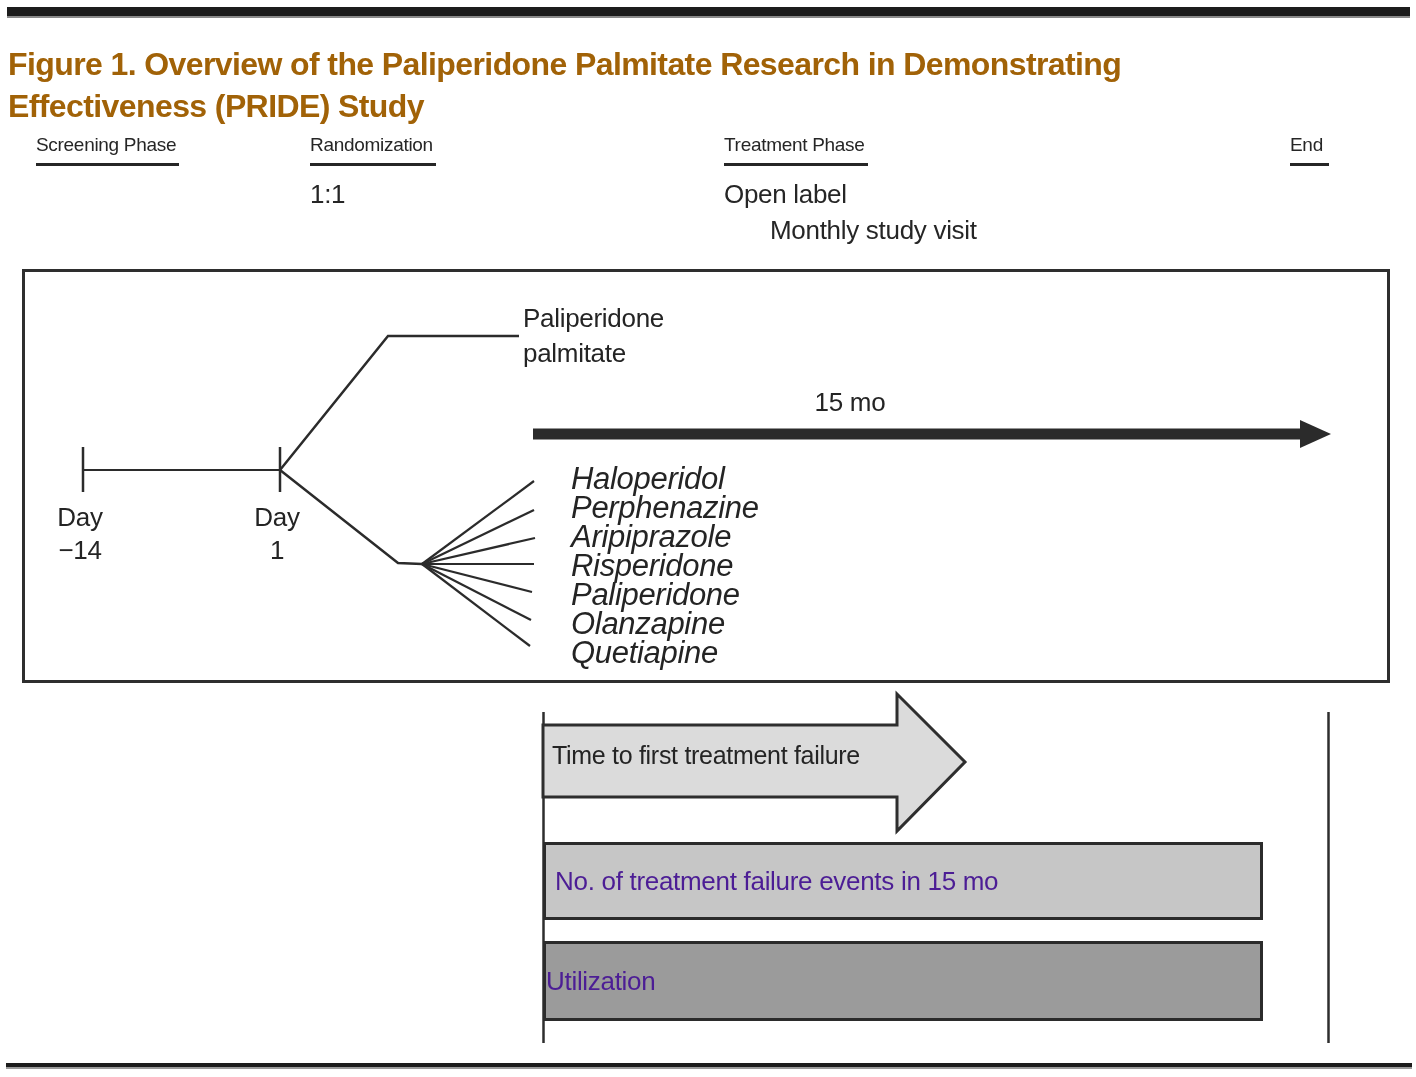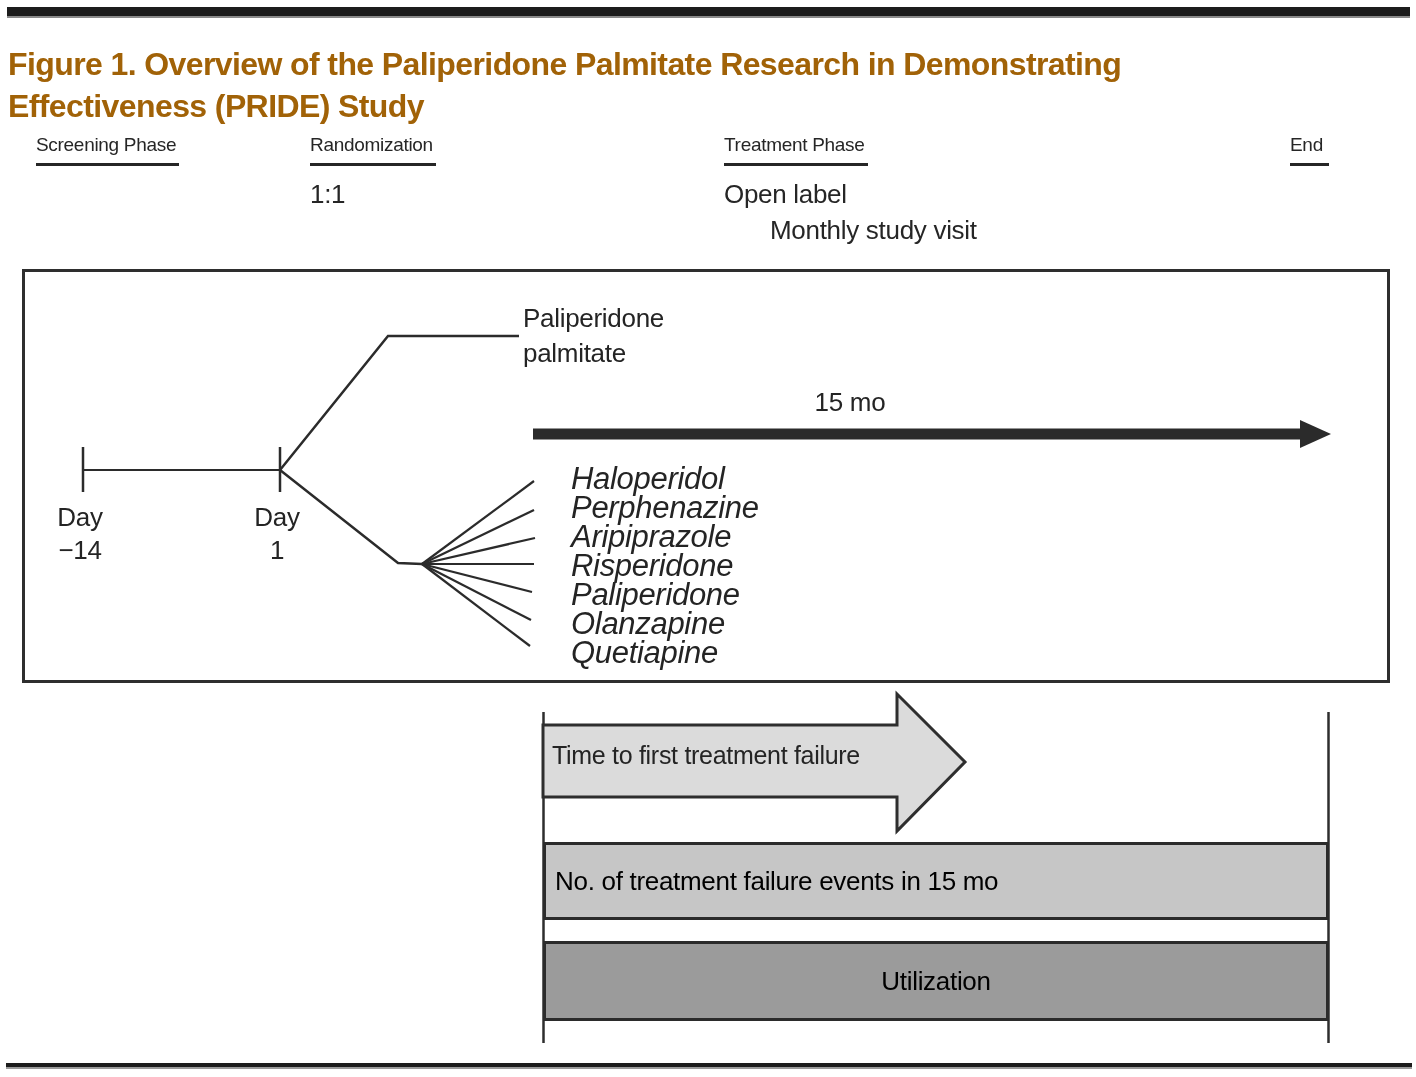--- a/index.html
+++ b/index.html
@@ -42,25 +42,25 @@
   .day-label{width:100px;text-align:center;line-height:33px;}
   .day-start{left:30px;top:501px;}
   .day-rand{left:227px;top:501px;}
   .arm-pal{left:523px;top:301px;line-height:35px;}
   .duration{left:765px;top:387px;width:170px;text-align:center;}
   .drug-list{position:absolute;left:571px;top:464px;font-size:31px;letter-spacing:-0.3px;
              line-height:29px;color:#242424;font-style:italic;}
   
   .bar-text{position:absolute;font-size:25px;letter-spacing:-0.3px;color:#242424;display:flex;align-items:center;}
   .bar1-text{left:552px;top:727px;height:56px;}
-  .bar{position:absolute;left:543px;width:786px;box-sizing:border-box;
+  .bar{position:absolute;left:543px;width:720px;box-sizing:border-box;
        border:3px solid #2b2b2b;display:flex;align-items:center;
-       font-size:26px;letter-spacing:-0.3px;color:#000000;}
+       font-size:26px;letter-spacing:-0.3px;color:#4c1d95;}
   .bar2{top:842px;height:78px;background:#c6c6c6;padding-left:9px;}
-  .bar3{top:941px;height:80px;background:#9b9b9b;justify-content:center;}
+  .bar3{top:941px;height:80px;background:#9b9b9b;}
 </style>
 </head>
 <body>
 
 <div class="page">
 
   <div class="rule-top"></div>
 
   <h1 class="fig-title">Figure 1. Overview of the Paliperidone Palmitate Research in Demonstrating Effectiveness (PRIDE) Study</h1>
 

